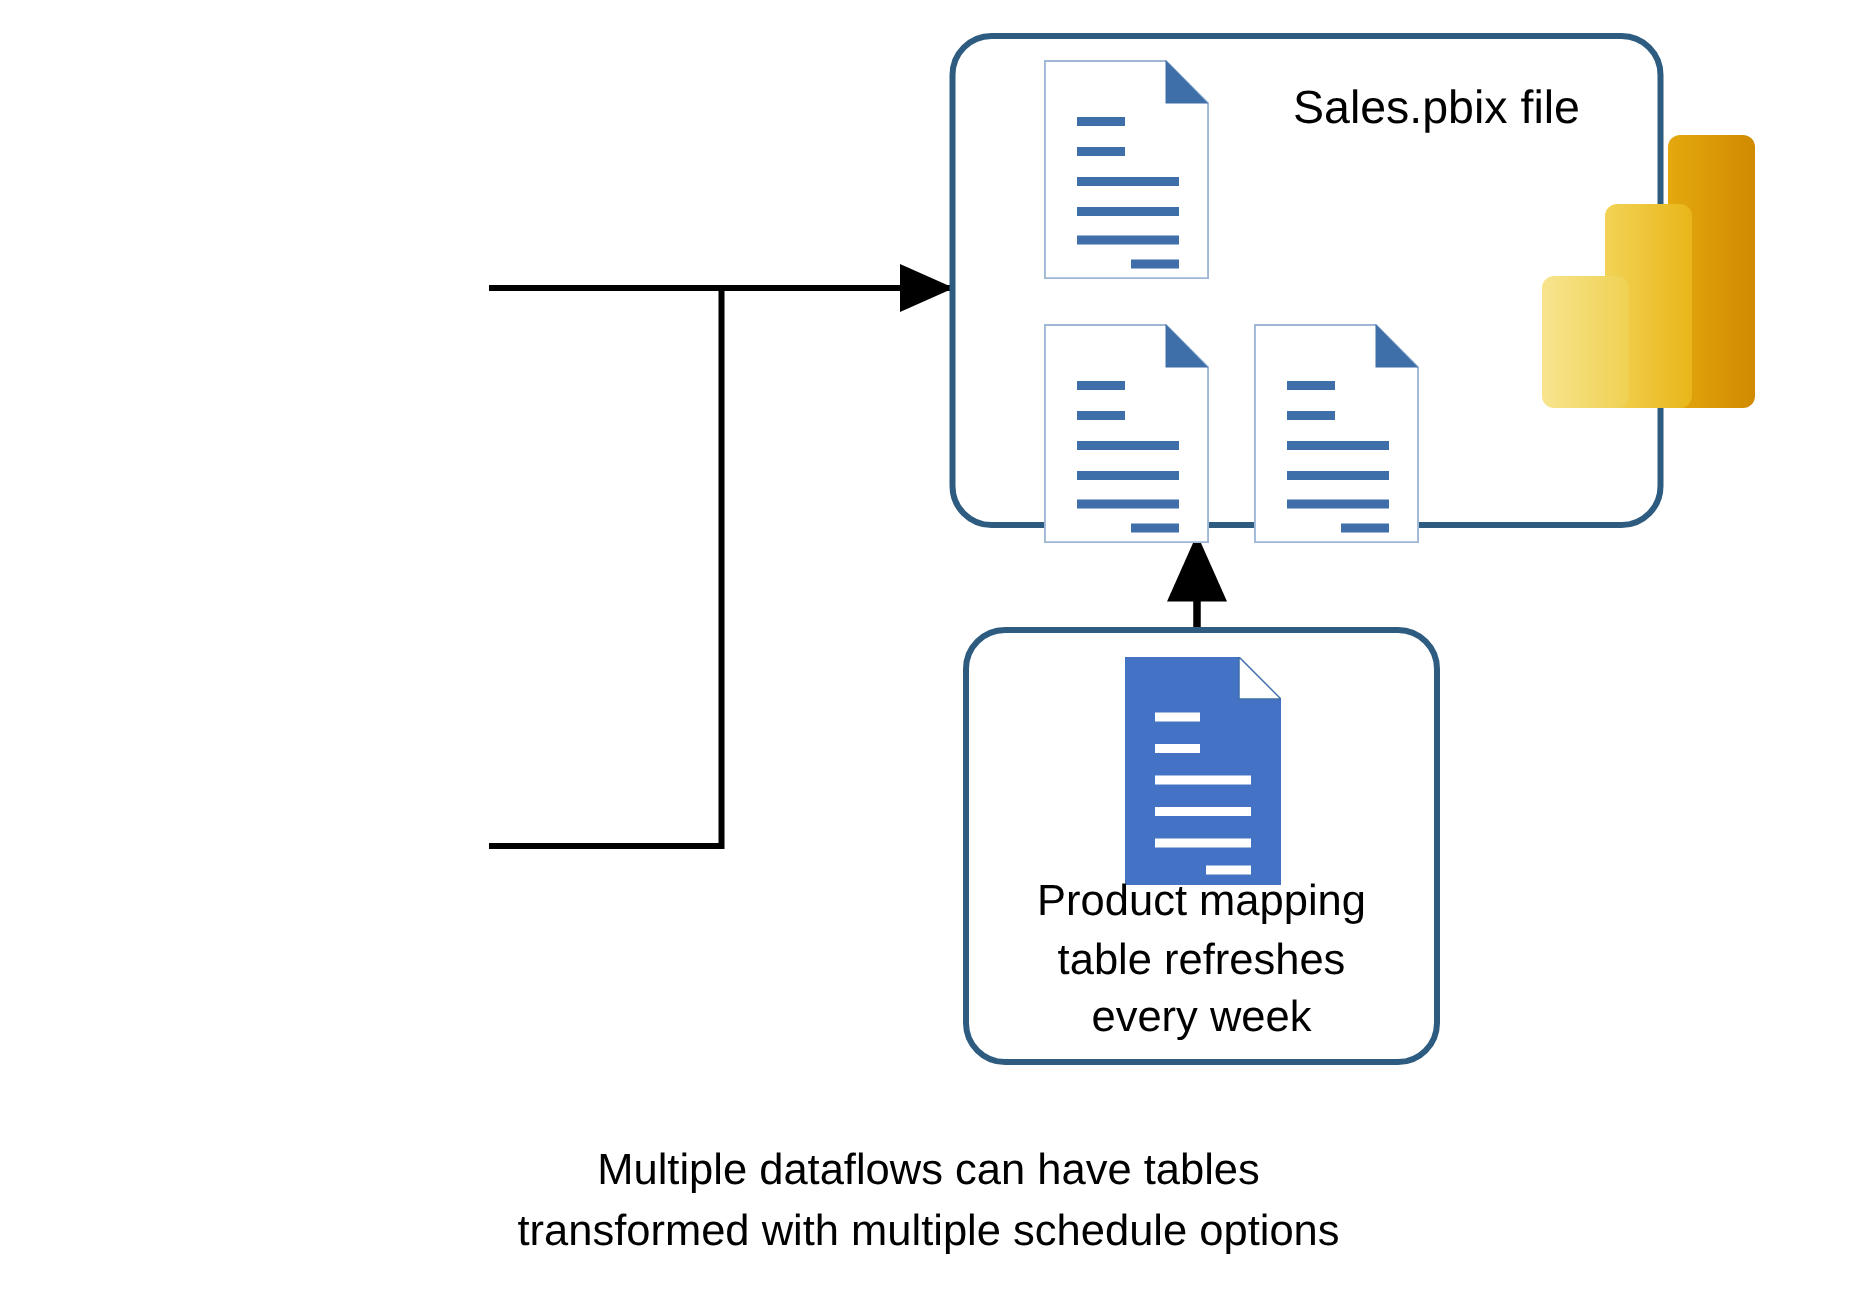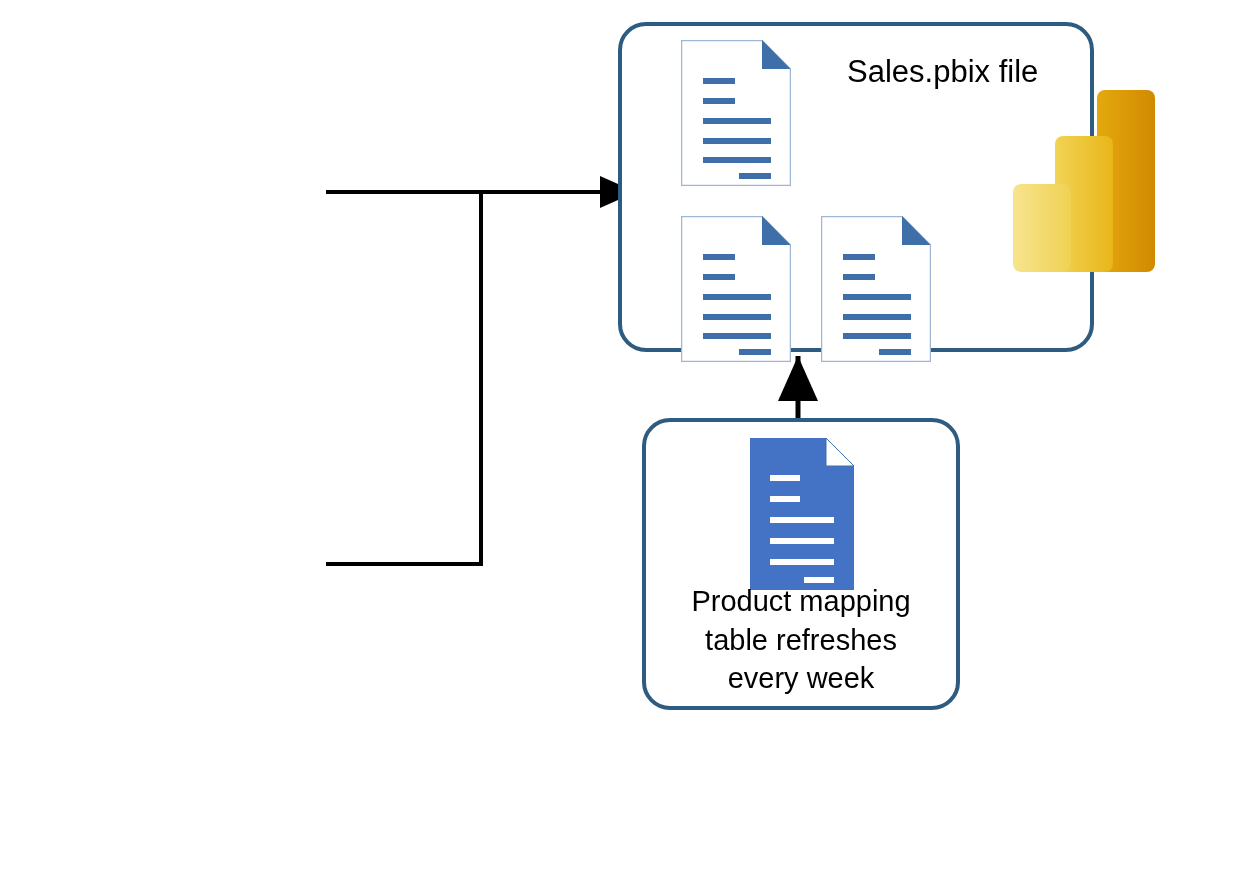--- a/index.html
+++ b/index.html
@@ -23,21 +23,21 @@
   .rbox {
     position: absolute;
     box-sizing: border-box;
     background: #ffffff;
     border: 4px solid #2E5C80;
     border-radius: 28px;
   }
   #box-date      { left: 12px;  top: 20px;  width: 314px; height: 300px; }
   #box-sales     { left: 12px;  top: 422px; width: 314px; height: 282px; }
   #box-product   { left: 642px; top: 418px; width: 318px; height: 292px; }
-  #box-pbix      { left: 618px; top: 22px;  width: 476px; height: 330px; }
+  #box-pbix      { left: 633px; top: 22px;  width: 476px; height: 330px; }
 
   
   .box-caption {
     position: absolute;
     left: 50%;
     transform: translateX(-50%);
     width: 360px;
     text-align: center;
     font-size: 29px;
     line-height: 1.33;
@@ -197,14 +197,16 @@
           <stop offset="0%" stop-color="#F7E48E"></stop>
           <stop offset="100%" stop-color="#EFD152"></stop>
         </linearGradient>
       </defs>
       <rect x="86" y="0" width="58" height="182" rx="8" ry="8" fill="url(#pbiDark)"></rect>
       <rect x="44" y="46" width="58" height="136" rx="8" ry="8" fill="url(#pbiMid)"></rect>
       <rect x="2" y="94" width="58" height="88" rx="8" ry="8" fill="url(#pbiLight)"></rect>
     </svg>
   </div>
 
+  <div id="bottom-caption">Multiple dataflows can have tables
+transformed with multiple schedule options</div>
 
 </div>
 
 </body></html>

